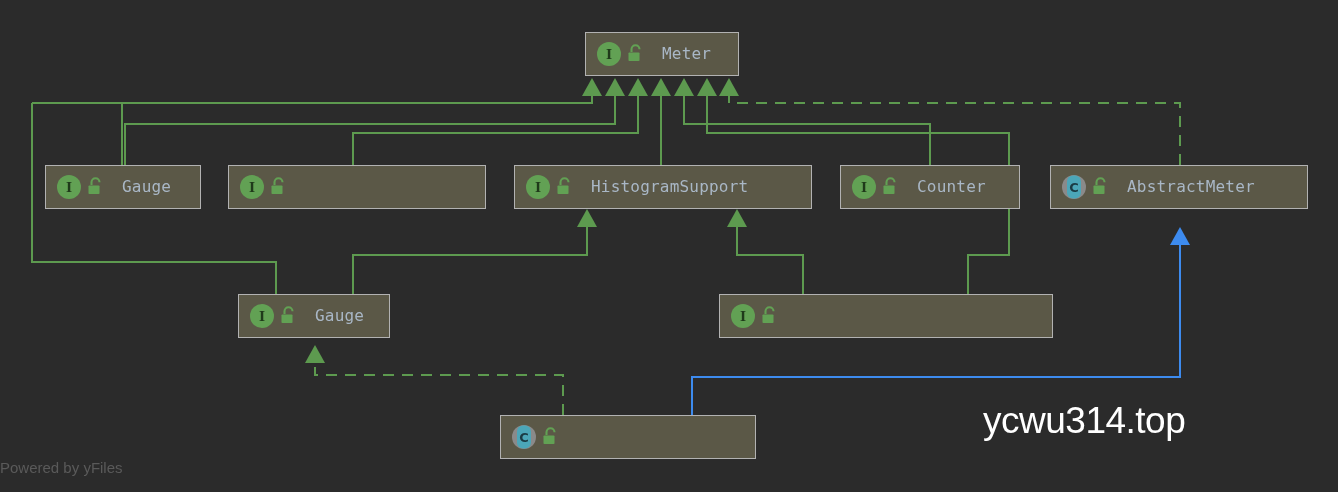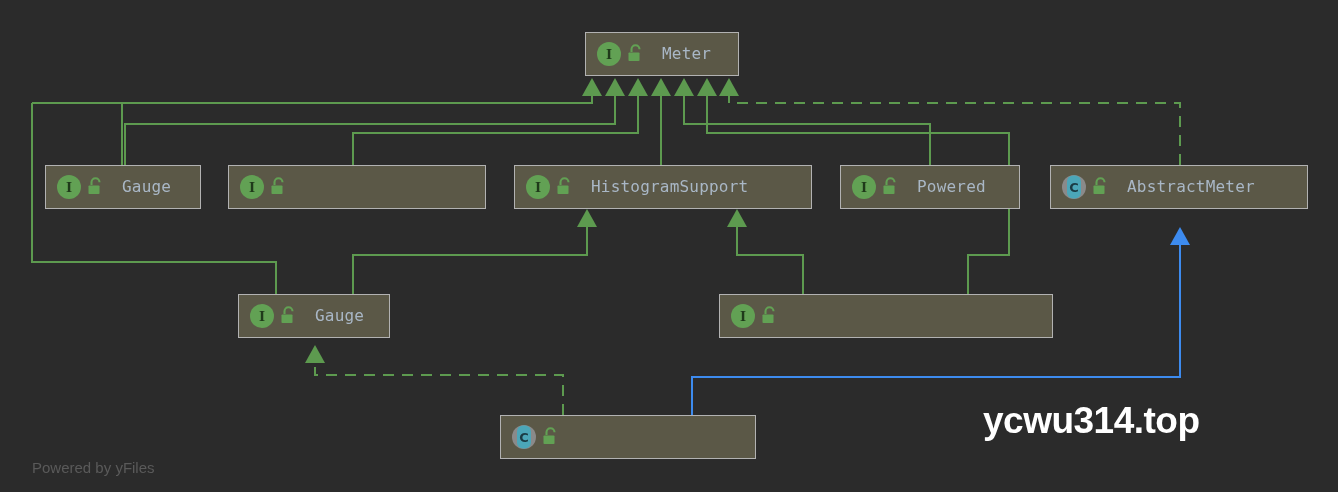--- a/index.html
+++ b/index.html
@@ -56,21 +56,21 @@
     color: #a9b7c6;
     letter-spacing: 0.2px;
     line-height: 1;
     margin-left: 10px;
   }
   .watermark {
     position: absolute;
     color: #ffffff;
     font-family: "Liberation Sans", sans-serif;
     font-size: 37px;
-    font-weight: 700;
+    font-weight: 400;
     letter-spacing: -0.5px;
     white-space: nowrap;
   }
   .credit {
     position: absolute;
     color: #5a5a5a;
     font-family: "Liberation Sans", sans-serif;
     font-size: 15px;
     white-space: nowrap;
   }
@@ -177,21 +177,21 @@
         <circle cx="13" cy="13" r="12" fill="#62a154"></circle>
         <text x="13" y="18" text-anchor="middle" font-family="DejaVu Serif, serif" font-size="13" font-weight="bold" fill="#1f3a1a">I</text>
       </svg>
     </span>
     <span class="node-lock">
       <svg width="20" height="22" viewBox="0 0 20 22">
         <path d="M5.5 9 V6.2 A4 4 0 0 1 13.5 6.2" fill="none" stroke="#62a154" stroke-width="2.1"></path>
         <rect x="2.5" y="9.5" width="11" height="8.5" rx="0.8" fill="#62a154"></rect>
       </svg>
     </span>
-    <span class="node-label">Powered</span>
+    <span class="node-label">Counter</span>
   </div>
 
   <div class="uml-node" style="left:1050px; top:165px; width:258px;">
     <span class="node-icon">
       <svg width="26" height="26" viewBox="0 0 26 26">
         <circle cx="13" cy="13" r="12" fill="#8a8a8a"></circle>
         <rect x="6" y="1.6" width="14" height="22.8" rx="6" fill="#4ba6b8"></rect>
         <text x="13" y="18" text-anchor="middle" font-family="DejaVu Sans, sans-serif" font-size="13" font-weight="bold" fill="#1b3b44">C</text>
       </svg>
     </span>
@@ -246,15 +246,15 @@
     <span class="node-lock">
       <svg width="20" height="22" viewBox="0 0 20 22">
         <path d="M5.5 9 V6.2 A4 4 0 0 1 13.5 6.2" fill="none" stroke="#62a154" stroke-width="2.1"></path>
         <rect x="2.5" y="9.5" width="11" height="8.5" rx="0.8" fill="#62a154"></rect>
       </svg>
     </span>
   </div>
 
   <div class="watermark" style="left:983px; top:400px;">ycwu314.top</div>
 
-  <div class="credit" style="left:32px; top:459px;">Powered by yFiles</div>
+  <div class="credit" style="left:0; top:459px;">Powered by yFiles</div>
 
 </div>
 
 </body></html>

